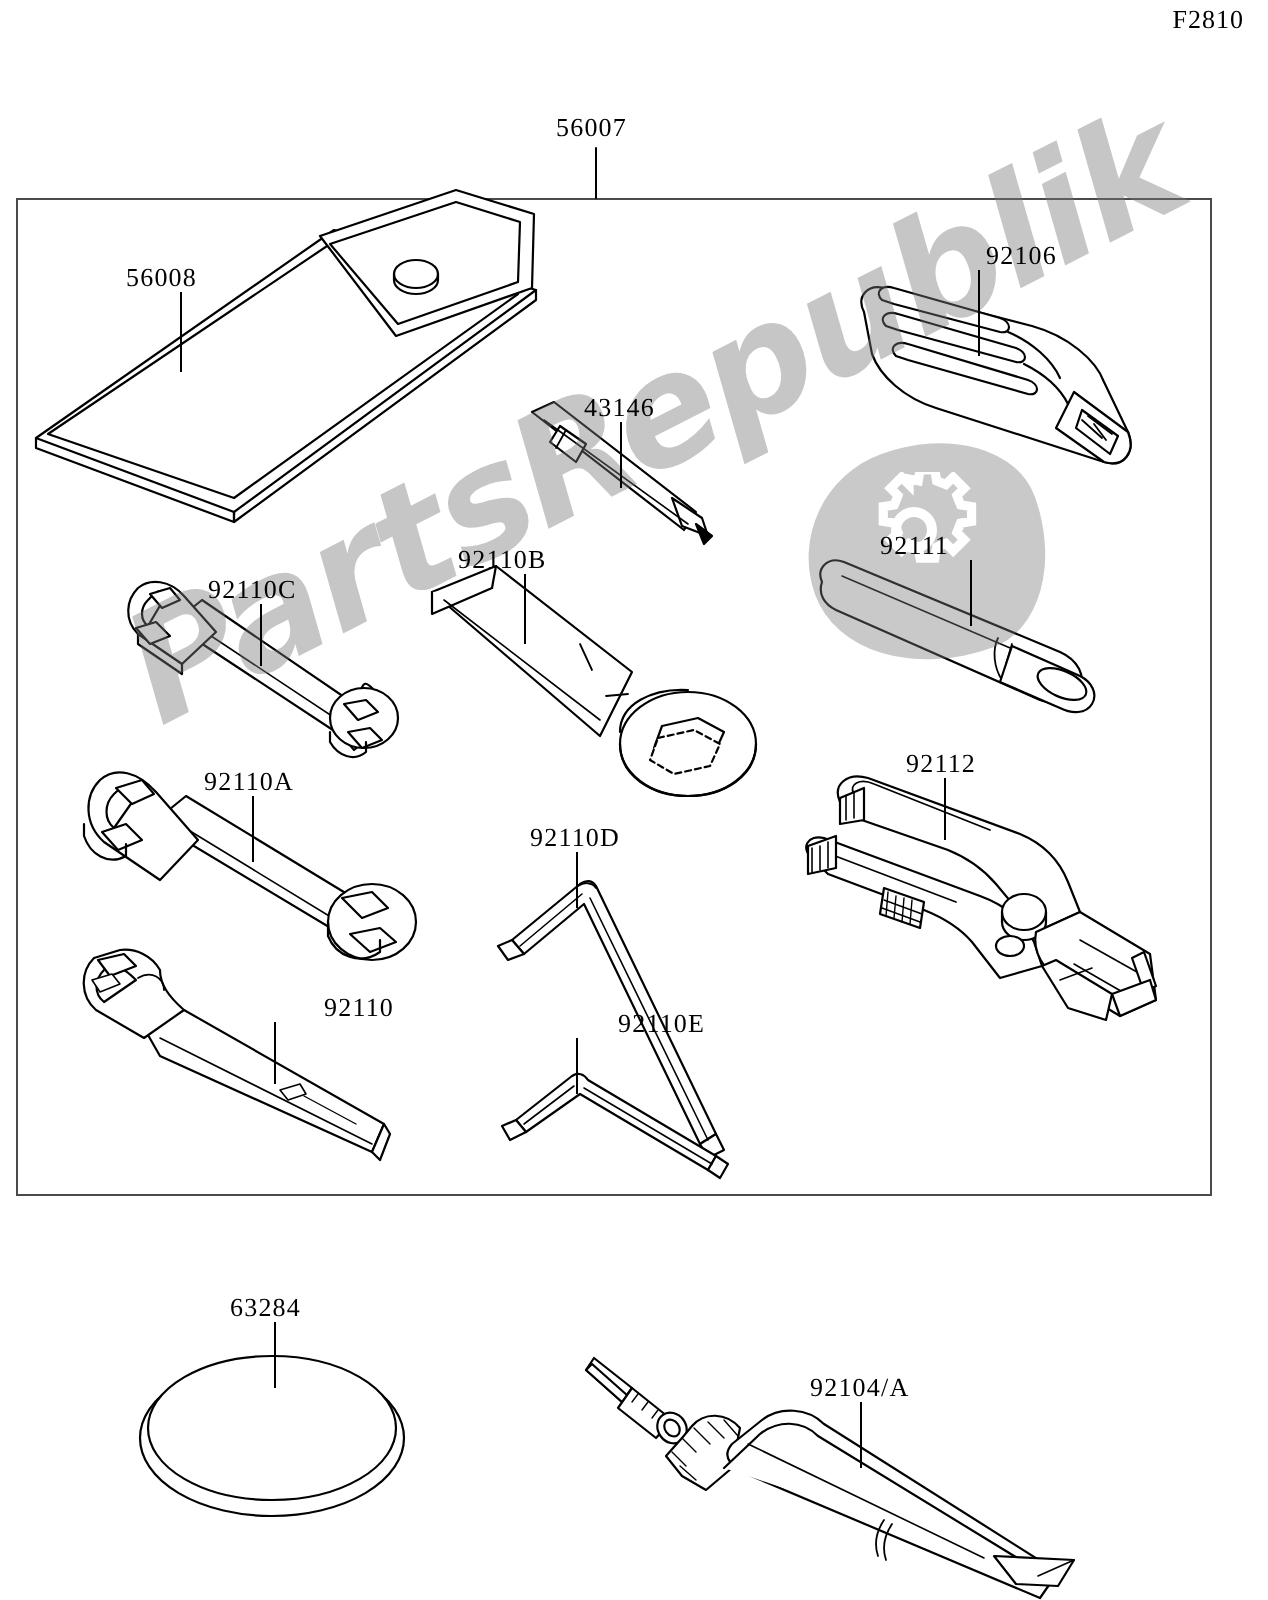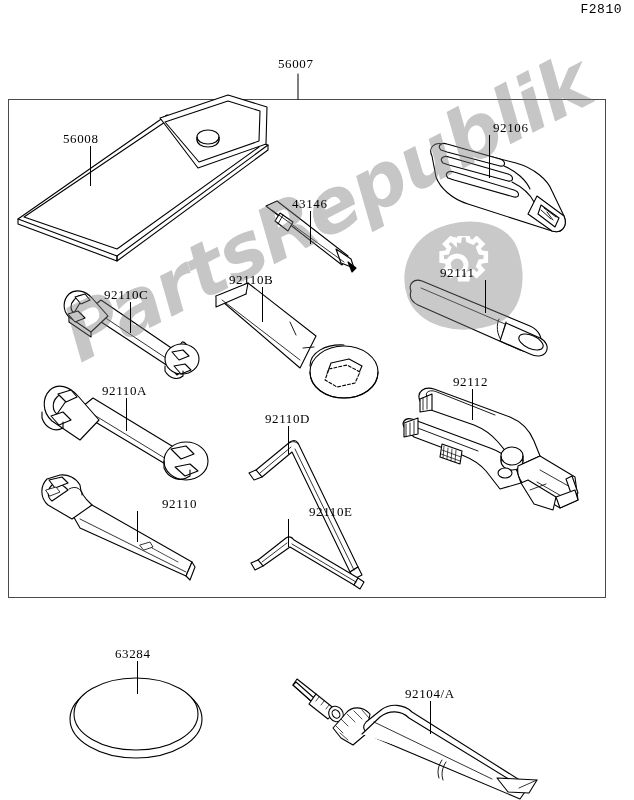--- a/index.html
+++ b/index.html
@@ -19,21 +19,21 @@
     overflow: hidden;
   }
   
   .doc-code {
     position: absolute;
     right: 12px;
     top: 2px;
     font-size: 13px;
     letter-spacing: 0.5px;
     color: #000;
-    font-family: Liberation Mono, monospace;
+    font-family: Liberation Serif, serif;
     padding-left: 12px;
   }
   
   .panel {
     position: absolute;
     left: 8px;
     top: 99px;
     width: 598px;
     height: 499px;
     border: 1.5px solid #4a4a4a;

